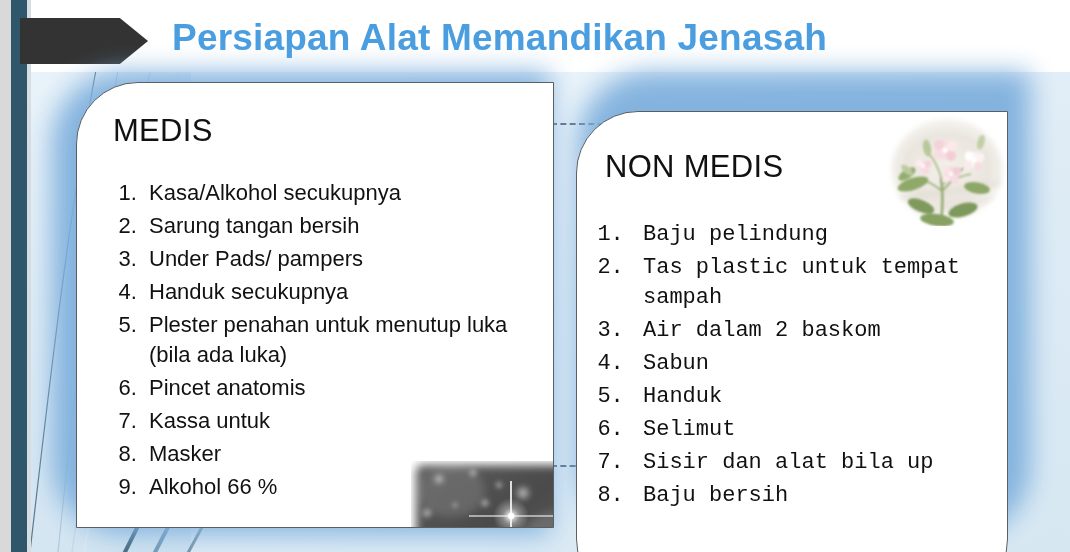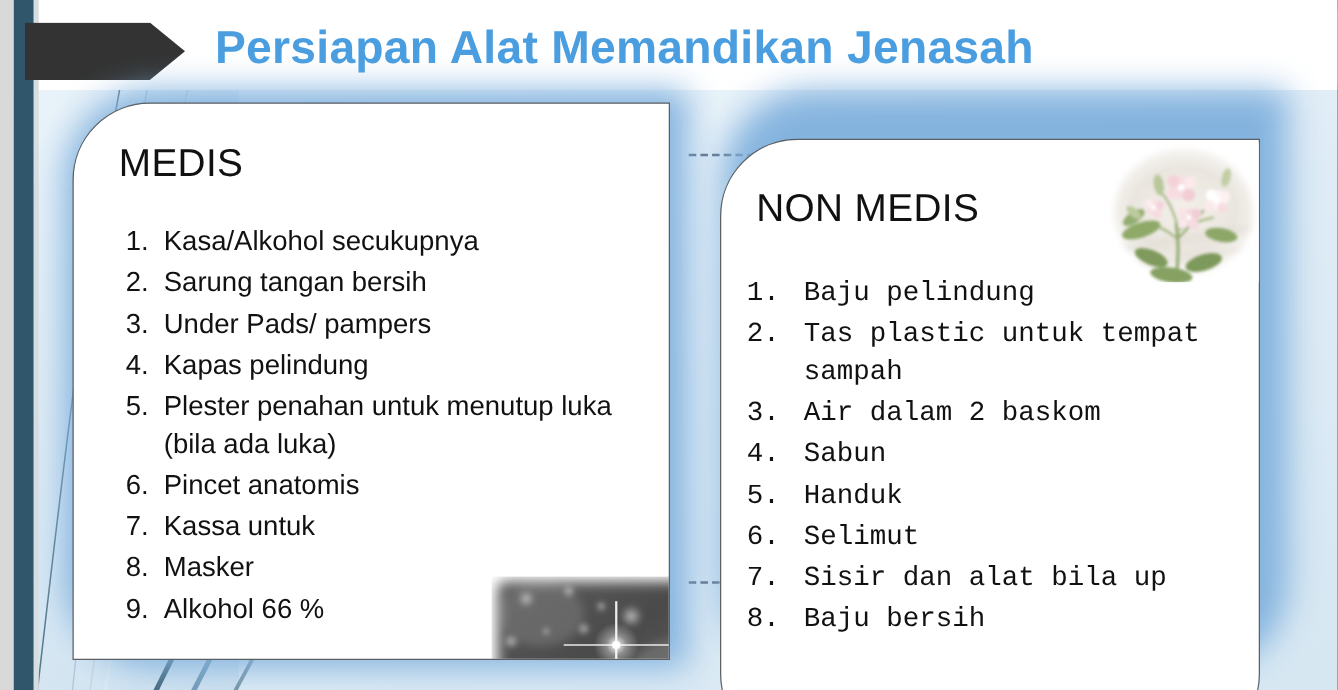--- a/index.html
+++ b/index.html
@@ -2,21 +2,21 @@
 <html><head>
 <meta charset="utf-8">
 <style>
   html,body{margin:0;padding:0;background:#ffffff;}
   body{font-family:"Liberation Sans","DejaVu Sans",sans-serif;}
 
   #slide{
     position:relative;
     width:1070px;height:552px;
     overflow:hidden;
-    background:#0f172a;
+    background:#7f1d1d;
   }
 
   
   .bg-base{
     position:absolute;left:0;top:0;width:1070px;height:552px;
     background:linear-gradient(160deg,#f4fafd 0%,#eaf3fa 25%,#dfecf6 55%,#d6e7f2 100%);
   }
   .bg-white-top{
     position:absolute;left:0;top:0;width:1070px;height:72px;
     background:#ffffff;
@@ -88,21 +88,21 @@
 
   
   .card{
     position:absolute;
     background:#ffffff;
     border:1.5px solid #5a5f63;
     box-sizing:border-box;
     overflow:hidden;
   }
   .card-medis{
-    left:58px;top:82px;width:478px;height:446px;
+    left:76px;top:82px;width:478px;height:446px;
     border-radius:62px 0 0 0;
   }
   .card-non{
     left:576px;top:82px;width:432px;height:490px;
     border-radius:62px 0 62px 62px;
     margin-top:29px;
   }
 
   .card-head{
     position:absolute;
@@ -179,21 +179,21 @@
 
   <div class="glow glow-medis"></div>
   <div class="glow glow-non"></div>
 
   <div class="card card-medis">
     <div class="card-head head-medis">MEDIS</div>
     <ol class="itemlist list-medis">
       <li>Kasa/Alkohol secukupnya</li>
       <li>Sarung tangan bersih</li>
       <li>Under Pads/ pampers</li>
-      <li>Kapas pelindung</li>
+      <li>Handuk secukupnya</li>
       <li>Plester penahan untuk menutup luka (bila ada luka)</li>
       <li>Pincet anatomis</li>
       <li>Kassa untuk</li>
       <li>Masker</li>
       <li>Alkohol 66 %</li>
     </ol>
 
     <div class="candle-pic">
       <svg viewBox="0 0 196 126" width="196" height="126">
         <defs>

